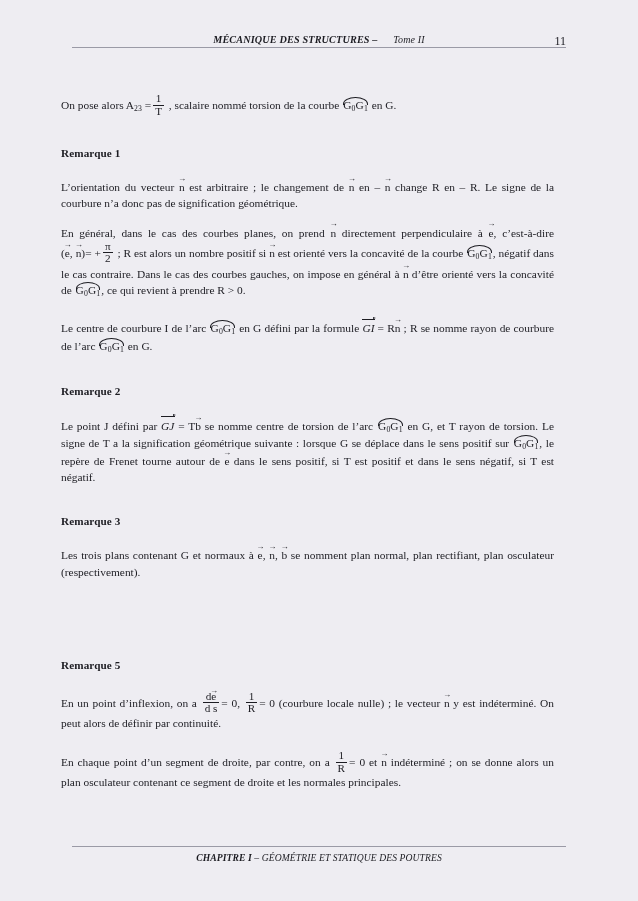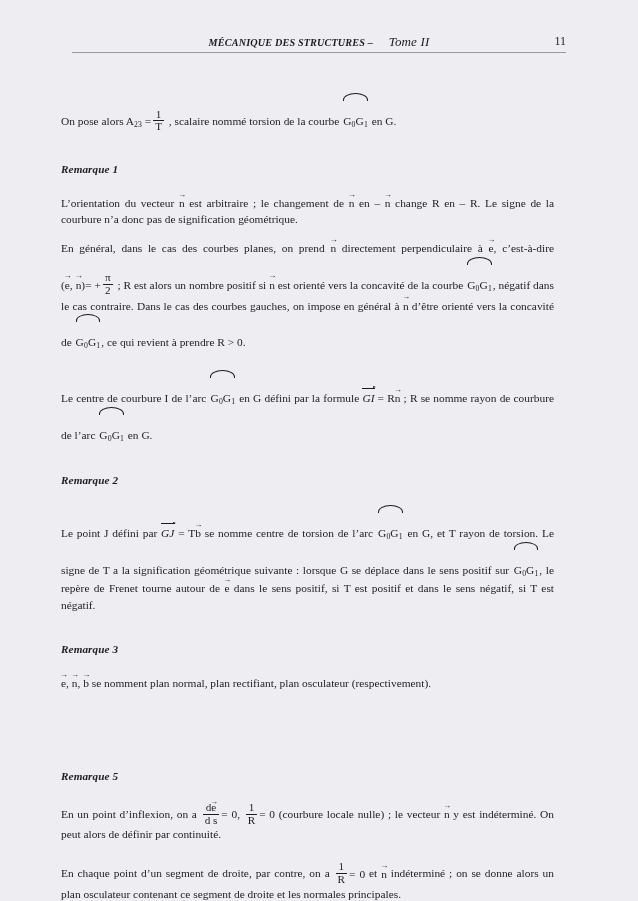--- a/index.html
+++ b/index.html
@@ -36,21 +36,21 @@
   .header-title {
     font-weight: bold;
     font-style: italic;
     font-size: 10.2px;
     letter-spacing: 0.15px;
     white-space: nowrap;
   }
   .header-title .tome {
     font-weight: normal;
     font-style: italic;
-    font-size: 13px;
+    font-size: 10px;
     margin-left: 13px;
   }
   .header-page-no {
     position: absolute;
     right: 0;
     top: 0;
     font-size: 12px;
     font-style: normal;
     font-weight: normal;
   }
@@ -87,21 +87,20 @@
     text-align: justify;
     text-justify: inter-word;
   }
   .gap-s  { height: 12px; }
   .gap-m  { height: 19px; }
   .gap-xl { height: 30px; }
   h3.remarque {
     margin: 0;
     font-size: 11.2px;
     font-weight: bold;
-    font-style: italic;
     letter-spacing: 0.1px;
   }
   
   .math { font-style: normal; white-space: nowrap; }
   .sub { font-size: 0.68em; vertical-align: -0.28em; }
 
   
   .frac {
     display: inline-block;
     vertical-align: -0.48em;
@@ -160,21 +159,21 @@
     width: 0; height: 0;
     border-left: 3px solid #1c1c22;
     border-top: 1.8px solid transparent;
     border-bottom: 1.8px solid transparent;
   }
 
   
   .arc {
     position: relative;
     display: inline-block;
-    padding-top: 20px;
+    padding-top: 0;
     margin: 0 1px;
   }
   .arc > .arcline {
     position: absolute;
     left: 0; right: 0;
     top: 0px;
     height: 7px;
     border-top: 1px solid #1c1c22;
     border-left: 1px solid #1c1c22;
     border-right: 1px solid #1c1c22;
@@ -234,21 +233,21 @@
     <p class="para">
       <span>Le point J défini par </span><span class="math"><span class="vecbar"><span class="vbar"></span><span>GJ</span></span> <span>= T</span><span class="vec"><span class="varr">→</span><span>b</span></span></span><span> se nomme centre de torsion de l’arc </span><span class="arc"><span class="arcline"></span><span class="g">G</span><span class="sub">0</span><span class="g">G</span><span class="sub">1</span></span><span> en G, et T rayon de torsion. Le signe de T a la signification géométrique suivante : lorsque G se déplace dans le sens positif sur </span><span class="arc"><span class="arcline"></span><span class="g">G</span><span class="sub">0</span><span class="g">G</span><span class="sub">1</span></span><span>, le repère de Frenet tourne autour de </span><span class="vec"><span class="varr">→</span><span>e</span></span><span> dans le sens positif, si T est positif et dans le sens négatif, si T est négatif.</span>
     </p>
 
     <div class="gap-xl"></div>
 
     <h3 class="remarque">Remarque 3</h3>
     <div class="gap-m"></div>
 
     <p class="para">
-      <span class="vec"><span class="varr">→</span><span>e</span></span><span>, </span><span class="vec"><span class="varr">→</span><span>n</span></span><span>, </span><span class="vec"><span class="varr">→</span><span>b</span></span><span> se nomment plan normal, plan rectifiant, plan osculateur (respectivement).</span>
+      <span>Les trois plans contenant G  et normaux à </span><span class="vec"><span class="varr">→</span><span>e</span></span><span>, </span><span class="vec"><span class="varr">→</span><span>n</span></span><span>, </span><span class="vec"><span class="varr">→</span><span>b</span></span><span> se nomment plan normal, plan rectifiant, plan osculateur (respectivement).</span>
     </p>
 
     <div class="gap-xl"></div>
 
     <div class="gap-m"></div>
 
 
     <div class="gap-xl"></div>
 
     <h3 class="remarque">Remarque 5</h3>
@@ -259,14 +258,19 @@
     </p>
 
     <div class="gap-m"></div>
 
     <p class="para">
       <span>En chaque point d’un segment de droite, par contre, on a </span><span class="math"><span class="frac"><span class="num">1</span><span class="den">R</span></span><span>= 0</span></span><span> et </span><span class="vec"><span class="varr">→</span><span>n</span></span><span> indéterminé ; on se donne alors un plan osculateur contenant ce segment de droite et les normales principales.</span>
     </p>
 
   </div>
 
+  <div class="page-footer">
+    <div class="footer-title">
+      <span class="chap">CHAPITRE I</span><span> – </span><span>GÉOMÉTRIE ET STATIQUE DES POUTRES</span>
+    </div>
+  </div>
 
 </div>
 
 </body></html>

